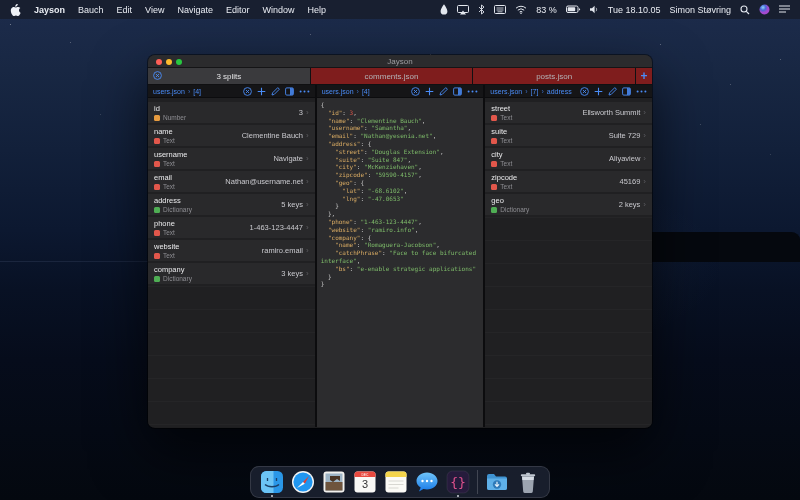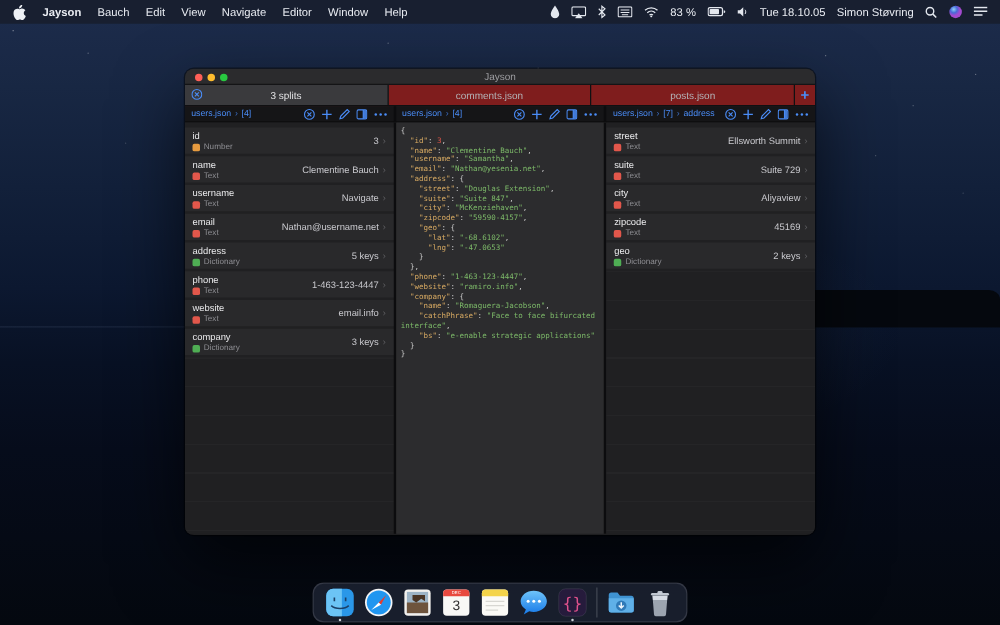--- a/index.html
+++ b/index.html
@@ -412,21 +412,21 @@
           </div>
           <div class="row">
             <div class="rleft">
               <div class="rkey">website</div>
               <div class="rtype">
                 <span class="badge" style="background: rgb(226, 87, 75);"></span>
                 <span>Text</span>
               </div>
             </div>
             <div class="rright">
-              <span class="rvalue">email.info</span>
+              <span class="rvalue">ramiro.email</span>
               <span class="chev">›</span>
             </div>
           </div>
           <div class="row">
             <div class="rleft">
               <div class="rkey">company</div>
               <div class="rtype">
                 <span class="badge" style="background: rgb(79, 174, 84);"></span>
                 <span>Dictionary</span>
               </div>

